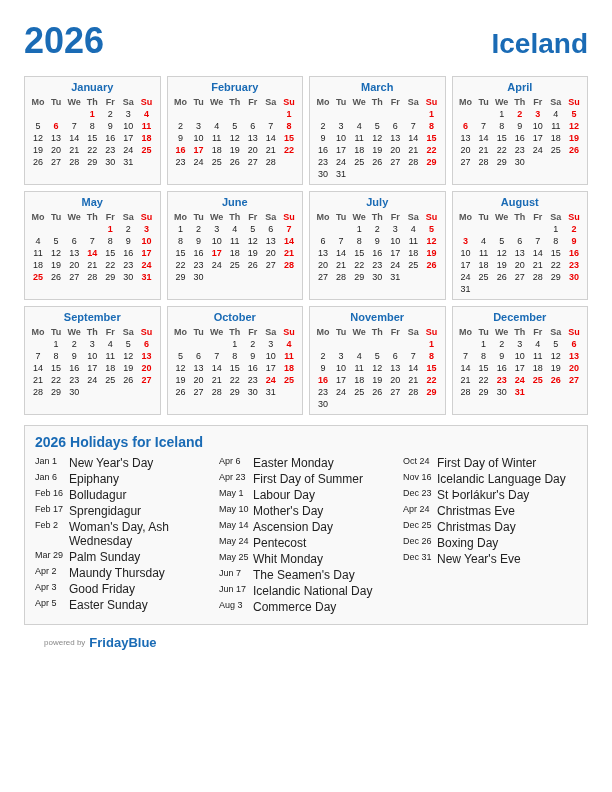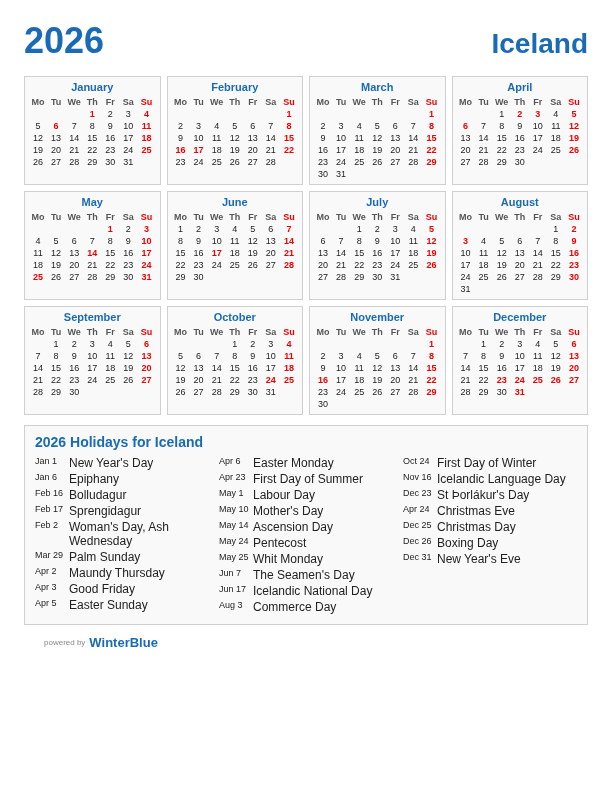--- a/index.html
+++ b/index.html
@@ -1021,14 +1021,14 @@
         <div class="holiday-item">
           <span class="holiday-date">Dec 31</span>
           <span class="holiday-name">New Year's Eve</span>
         </div>
       </div>
     </div>
 </div>
 
 <div class="footer">
   <span class="powered-by">powered by</span>
-  <span class="brand"><span>Winter</span><span style="color:#1a6bb5;font-weight:bold;">Blue</span></span>
+  <span class="brand"><span>Friday</span><span style="color:#1a6bb5;font-weight:bold;">Blue</span></span>
 </div>
 
 </body></html>

